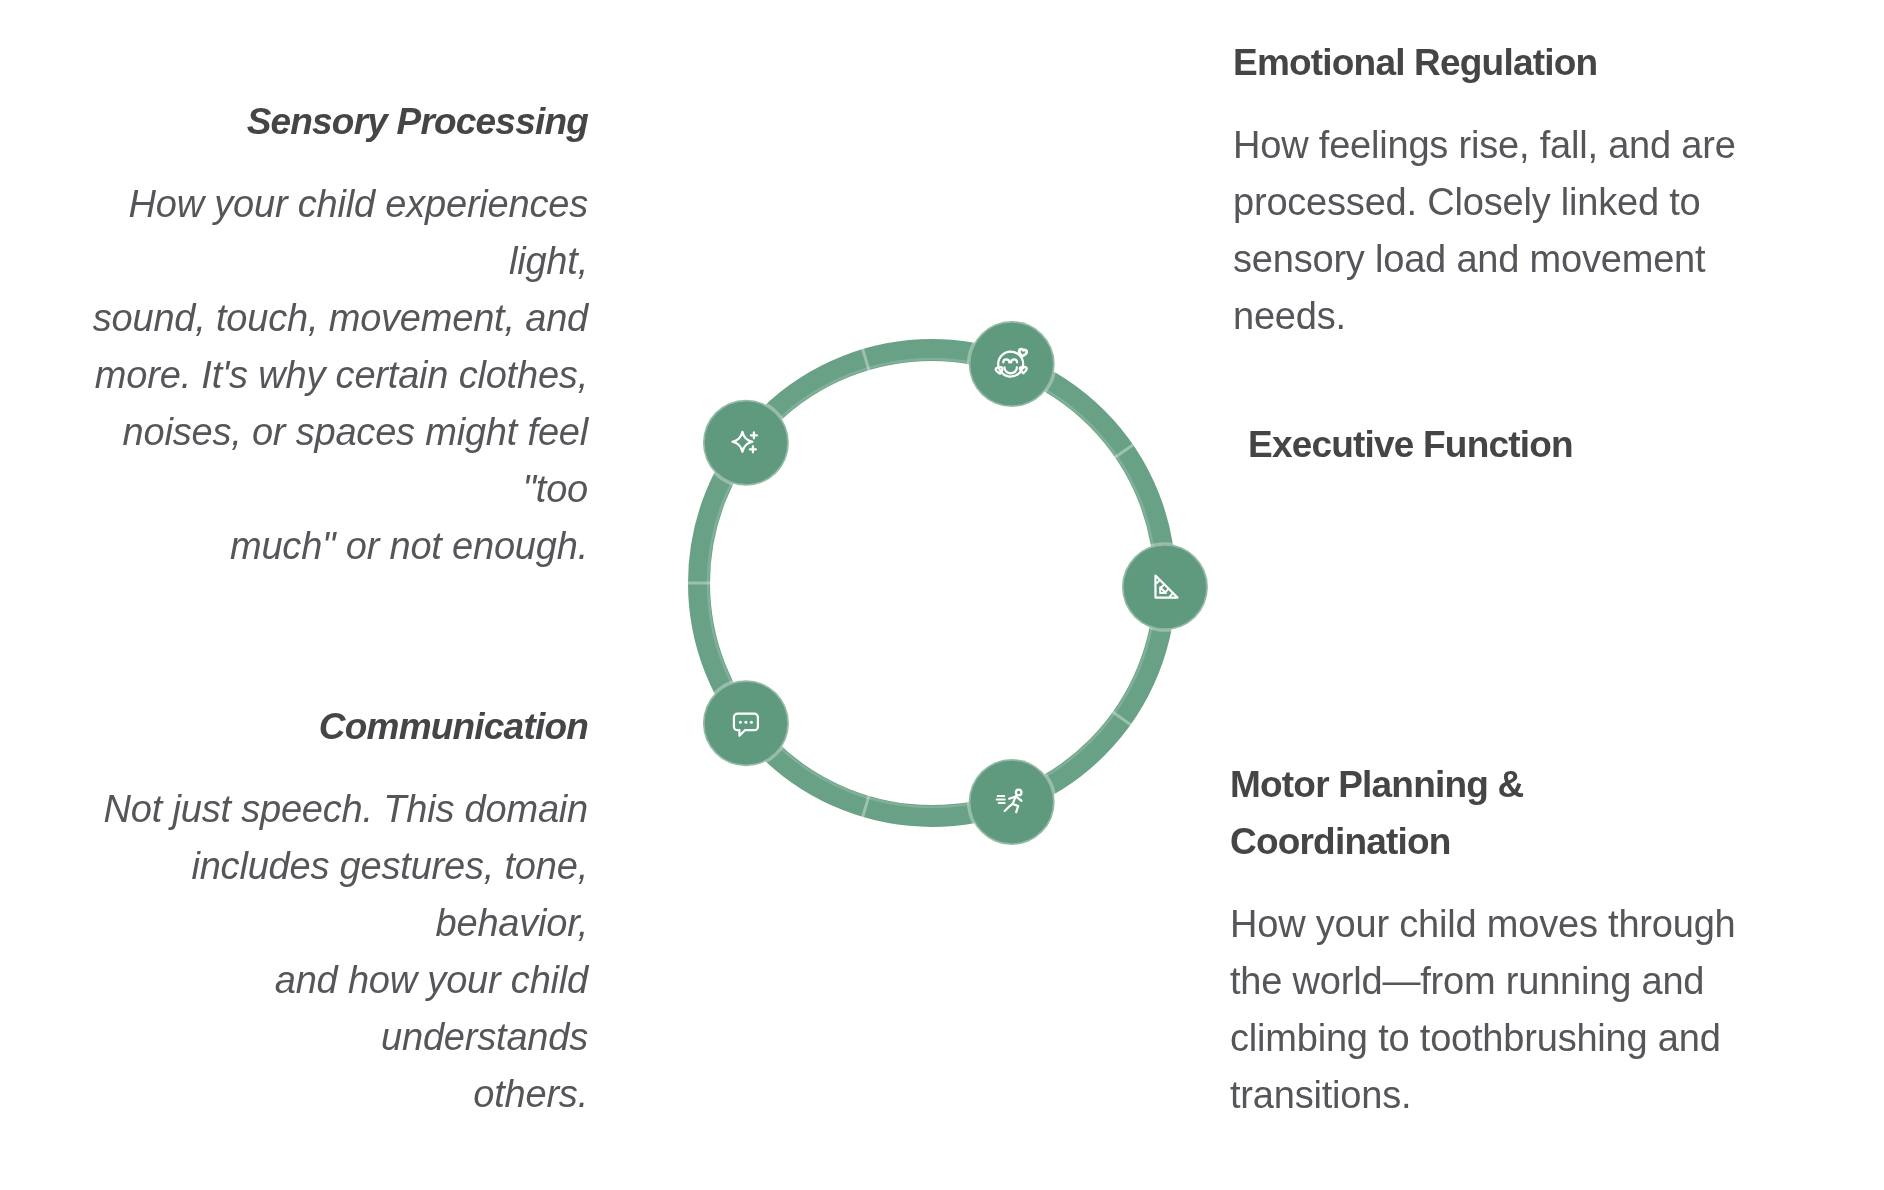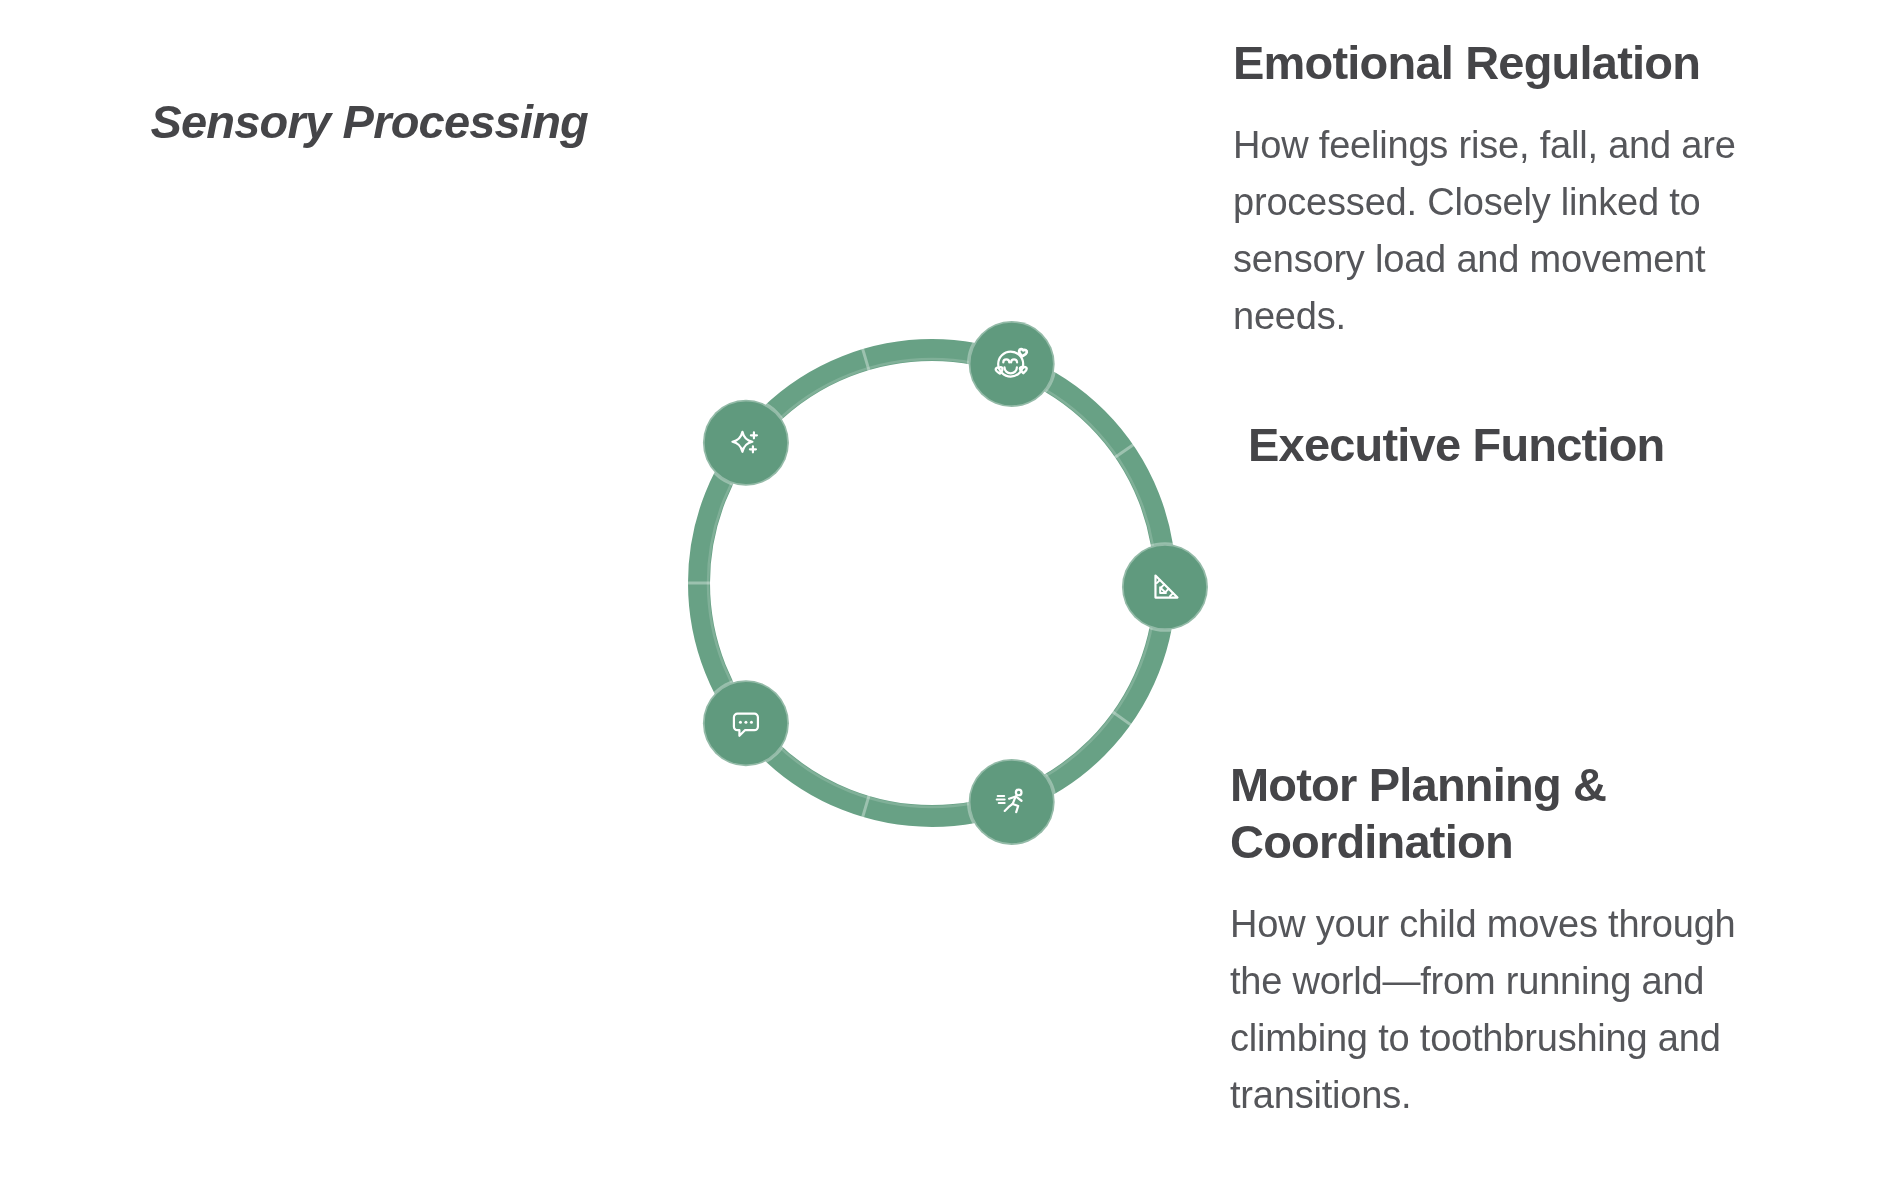--- a/index.html
+++ b/index.html
@@ -10,21 +10,21 @@
     --body:#55565a;
   }
   html,body{margin:0;padding:0;background:var(--bg);}
   .canvas{
     position:relative;width:1884px;height:1190px;overflow:hidden;
     background:var(--bg);
     font-family:"Liberation Sans","DejaVu Sans",sans-serif;
   }
   .block{position:absolute;}
   .block h2{
-    margin:0;font-size:47px;line-height:57px;font-weight:700;
+    margin:0;font-size:37px;line-height:57px;font-weight:700;
     color:var(--heading);letter-spacing:-0.8px;white-space:pre-line;
   }
   .block p{
     margin:26px 0 0;font-size:38px;line-height:57px;font-weight:400;
     color:var(--body);letter-spacing:-0.2px;white-space:pre-line;
   }
   .align-right{text-align:right;font-style:italic;}
   #block-sensory{left:85px;top:93px;width:503px;}
   #block-communication{left:85px;top:698px;width:503px;}
   #block-emotional{left:1233px;top:34px;width:590px;}
@@ -33,22 +33,34 @@
   #wheel{position:absolute;left:632px;top:283px;width:600px;height:600px;}
   .icon-art{stroke:#fff;fill:none;stroke-width:2.2;stroke-linecap:round;stroke-linejoin:round;}
 </style>
 </head>
 <body>
 
 <div class="canvas">
 
   <section class="block align-right" id="block-sensory">
     <h2>Sensory Processing</h2>
+    <p>How your child experiences light,
+sound, touch, movement, and
+more. It's why certain clothes,
+noises, or spaces might feel "too
+much" or not enough.</p>
   </section>
 
+  <section class="block align-right" id="block-communication">
+    <h2>Communication</h2>
+    <p>Not just speech. This domain
+includes gestures, tone, behavior,
+and how your child understands
+others.</p>
+  </section>
 
   <section class="block" id="block-emotional">
     <h2>Emotional Regulation</h2>
     <p>How feelings rise, fall, and are
 processed. Closely linked to
 sensory load and movement
 needs.</p>
   </section>
 
   <section class="block" id="block-executive">

